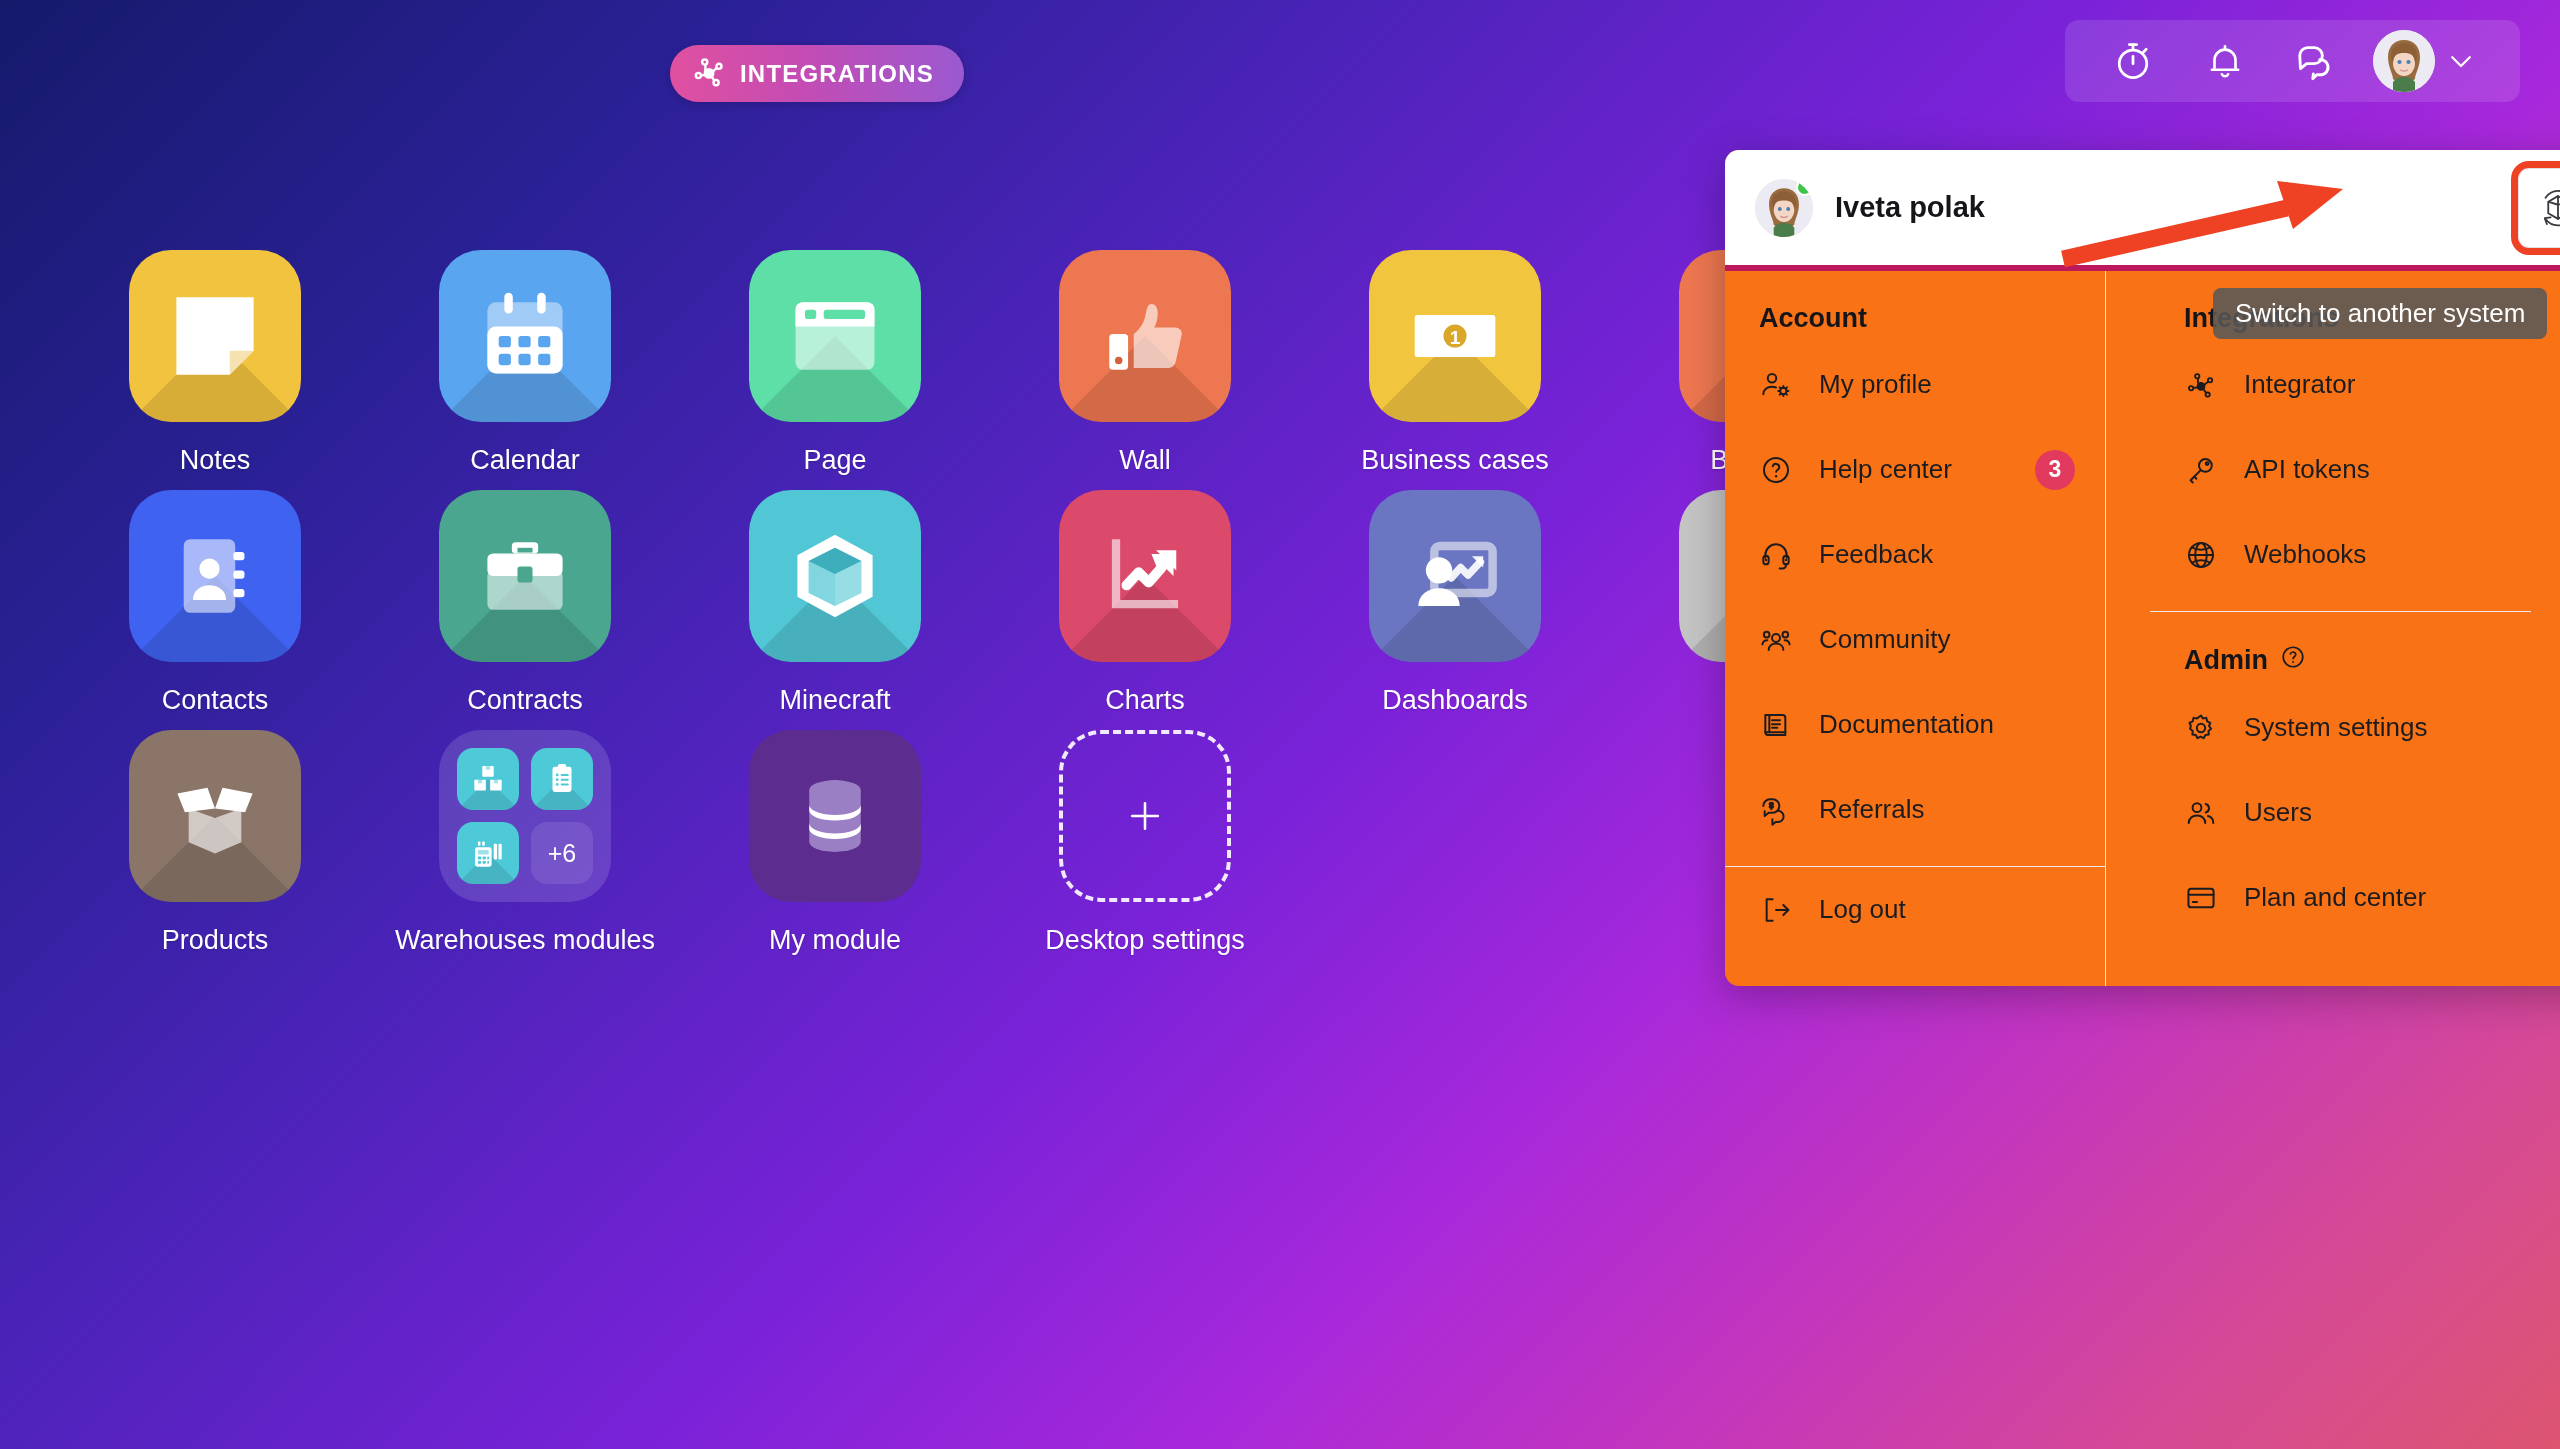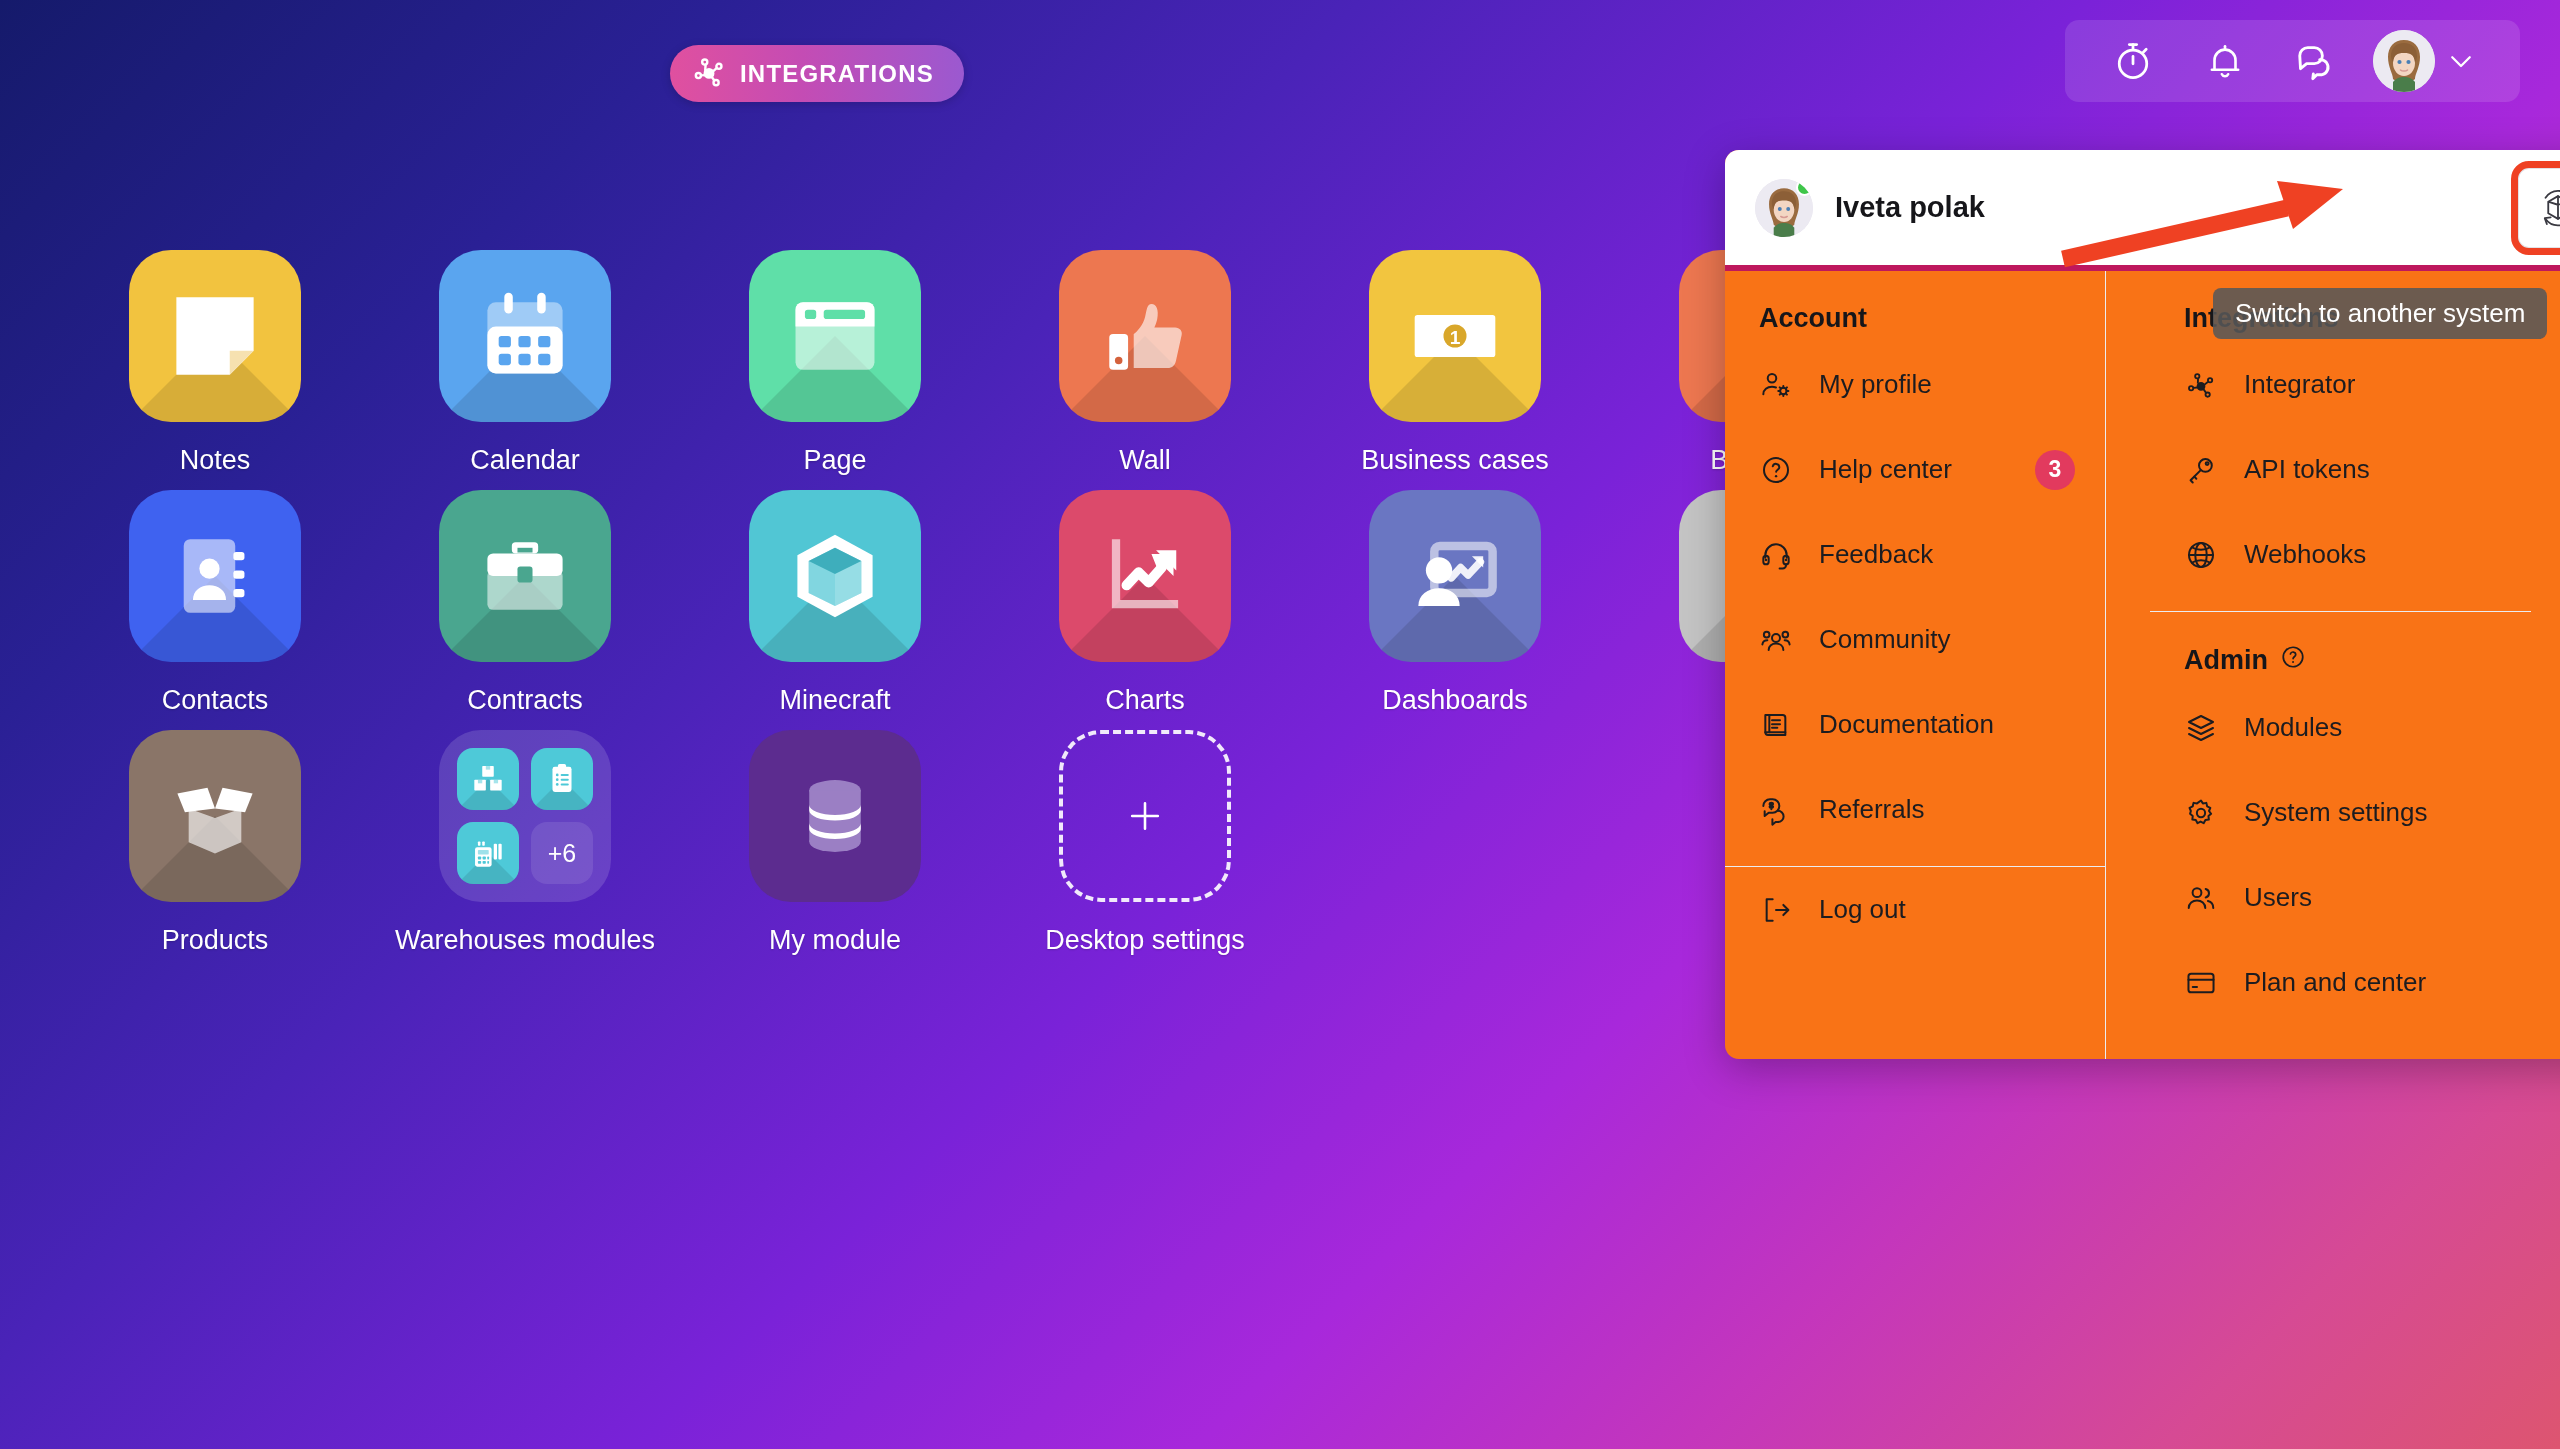--- a/index.html
+++ b/index.html
@@ -674,30 +674,20 @@
         <span>Admin</span>
         <span>
           <svg width="26" height="26" viewBox="0 0 24 24" fill="none" stroke="#1c1c20" stroke-width="1.6" stroke-linecap="round" stroke-linejoin="round">
             <circle cx="12" cy="12" r="9"></circle>
             <path d="M9.6 9.2a2.5 2.5 0 0 1 4.9.7c0 1.7-2.4 2-2.4 3.5"></path>
             <circle cx="12.05" cy="16.6" r=".9" fill="#1c1c20" stroke="none"></circle>
           </svg>
         </span>
       </div>
 
-      <div class="mitem">
-        <span class="ico">
-          <svg width="32" height="32" viewBox="0 0 24 24" fill="none" stroke="#1c1c20" stroke-width="1.5" stroke-linecap="round" stroke-linejoin="round">
-            <path d="M12 3 21 7.5 12 12 3 7.5z"></path>
-            <path d="M3 12l9 4.5 9-4.5"></path>
-            <path d="M3 16.5 12 21l9-4.5"></path>
-          </svg>
-        </span>
-        <span class="mlabel">Modules</span>
-      </div>
 
       <div class="mitem">
         <span class="ico">
           <svg width="32" height="32" viewBox="0 0 24 24" fill="none" stroke="#1c1c20" stroke-width="1.5" stroke-linecap="round" stroke-linejoin="round">
             <circle cx="12" cy="12" r="3.1"></circle>
             <path d="M12 2.6l1.4 2.2 2.6-.4.6 2.6 2.4 1.1-1 2.4 1.6 2.1-2 1.7.3 2.6-2.6.4-1.3 2.3-2.3-1.2-2.3 1.2-1.3-2.3-2.6-.4.3-2.6-2-1.7L4.4 10.5l-1-2.4 2.4-1.1.6-2.6 2.6.4z"></path>
           </svg>
         </span>
         <span class="mlabel">System settings</span>
       </div>

